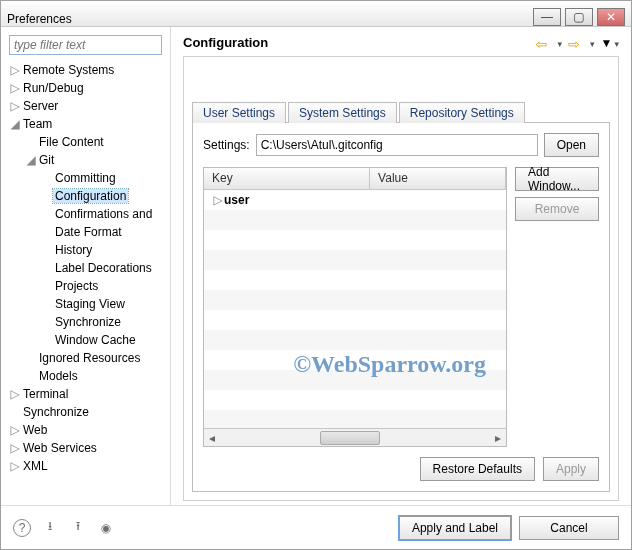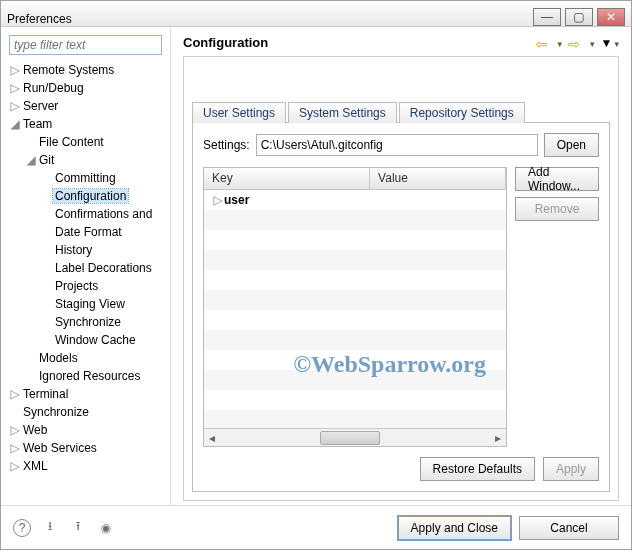--- a/index.html
+++ b/index.html
@@ -148,25 +148,25 @@
         <div class="tree-row" style="padding-left: 38px;">
           <span class="tw"></span>
           <span class="lbl">Synchronize</span>
         </div>
         <div class="tree-row" style="padding-left: 38px;">
           <span class="tw"></span>
           <span class="lbl">Window Cache</span>
         </div>
         <div class="tree-row" style="padding-left: 22px;">
           <span class="tw"></span>
+          <span class="lbl">Ignored Resources</span>
+        </div>
+        <div class="tree-row" style="padding-left: 22px;">
+          <span class="tw"></span>
           <span class="lbl">Models</span>
-        </div>
-        <div class="tree-row" style="padding-left: 22px;">
-          <span class="tw"></span>
-          <span class="lbl">Ignored Resources</span>
         </div>
         <div class="tree-row" style="padding-left: 6px;">
           <span class="tw">▷</span>
           <span class="lbl">Terminal</span>
         </div>
         <div class="tree-row" style="padding-left: 6px;">
           <span class="tw"></span>
           <span class="lbl">Synchronize</span>
         </div>
         <div class="tree-row" style="padding-left: 6px;">
@@ -248,16 +248,16 @@
 </div>
 
 <div class="footer">
   <div class="footer-icons">
     <div class="ficon help">?</div>
     <div class="ficon">⭳</div>
     <div class="ficon">⭱</div>
     <div class="ficon">◉</div>
   </div>
   <div class="footer-btns">
-    <div class="btn primary">Apply and Close</div>
+    <div class="btn primary">Apply and Label</div>
     <div class="btn">Cancel</div>
   </div>
 </div>
 
 </body></html>

